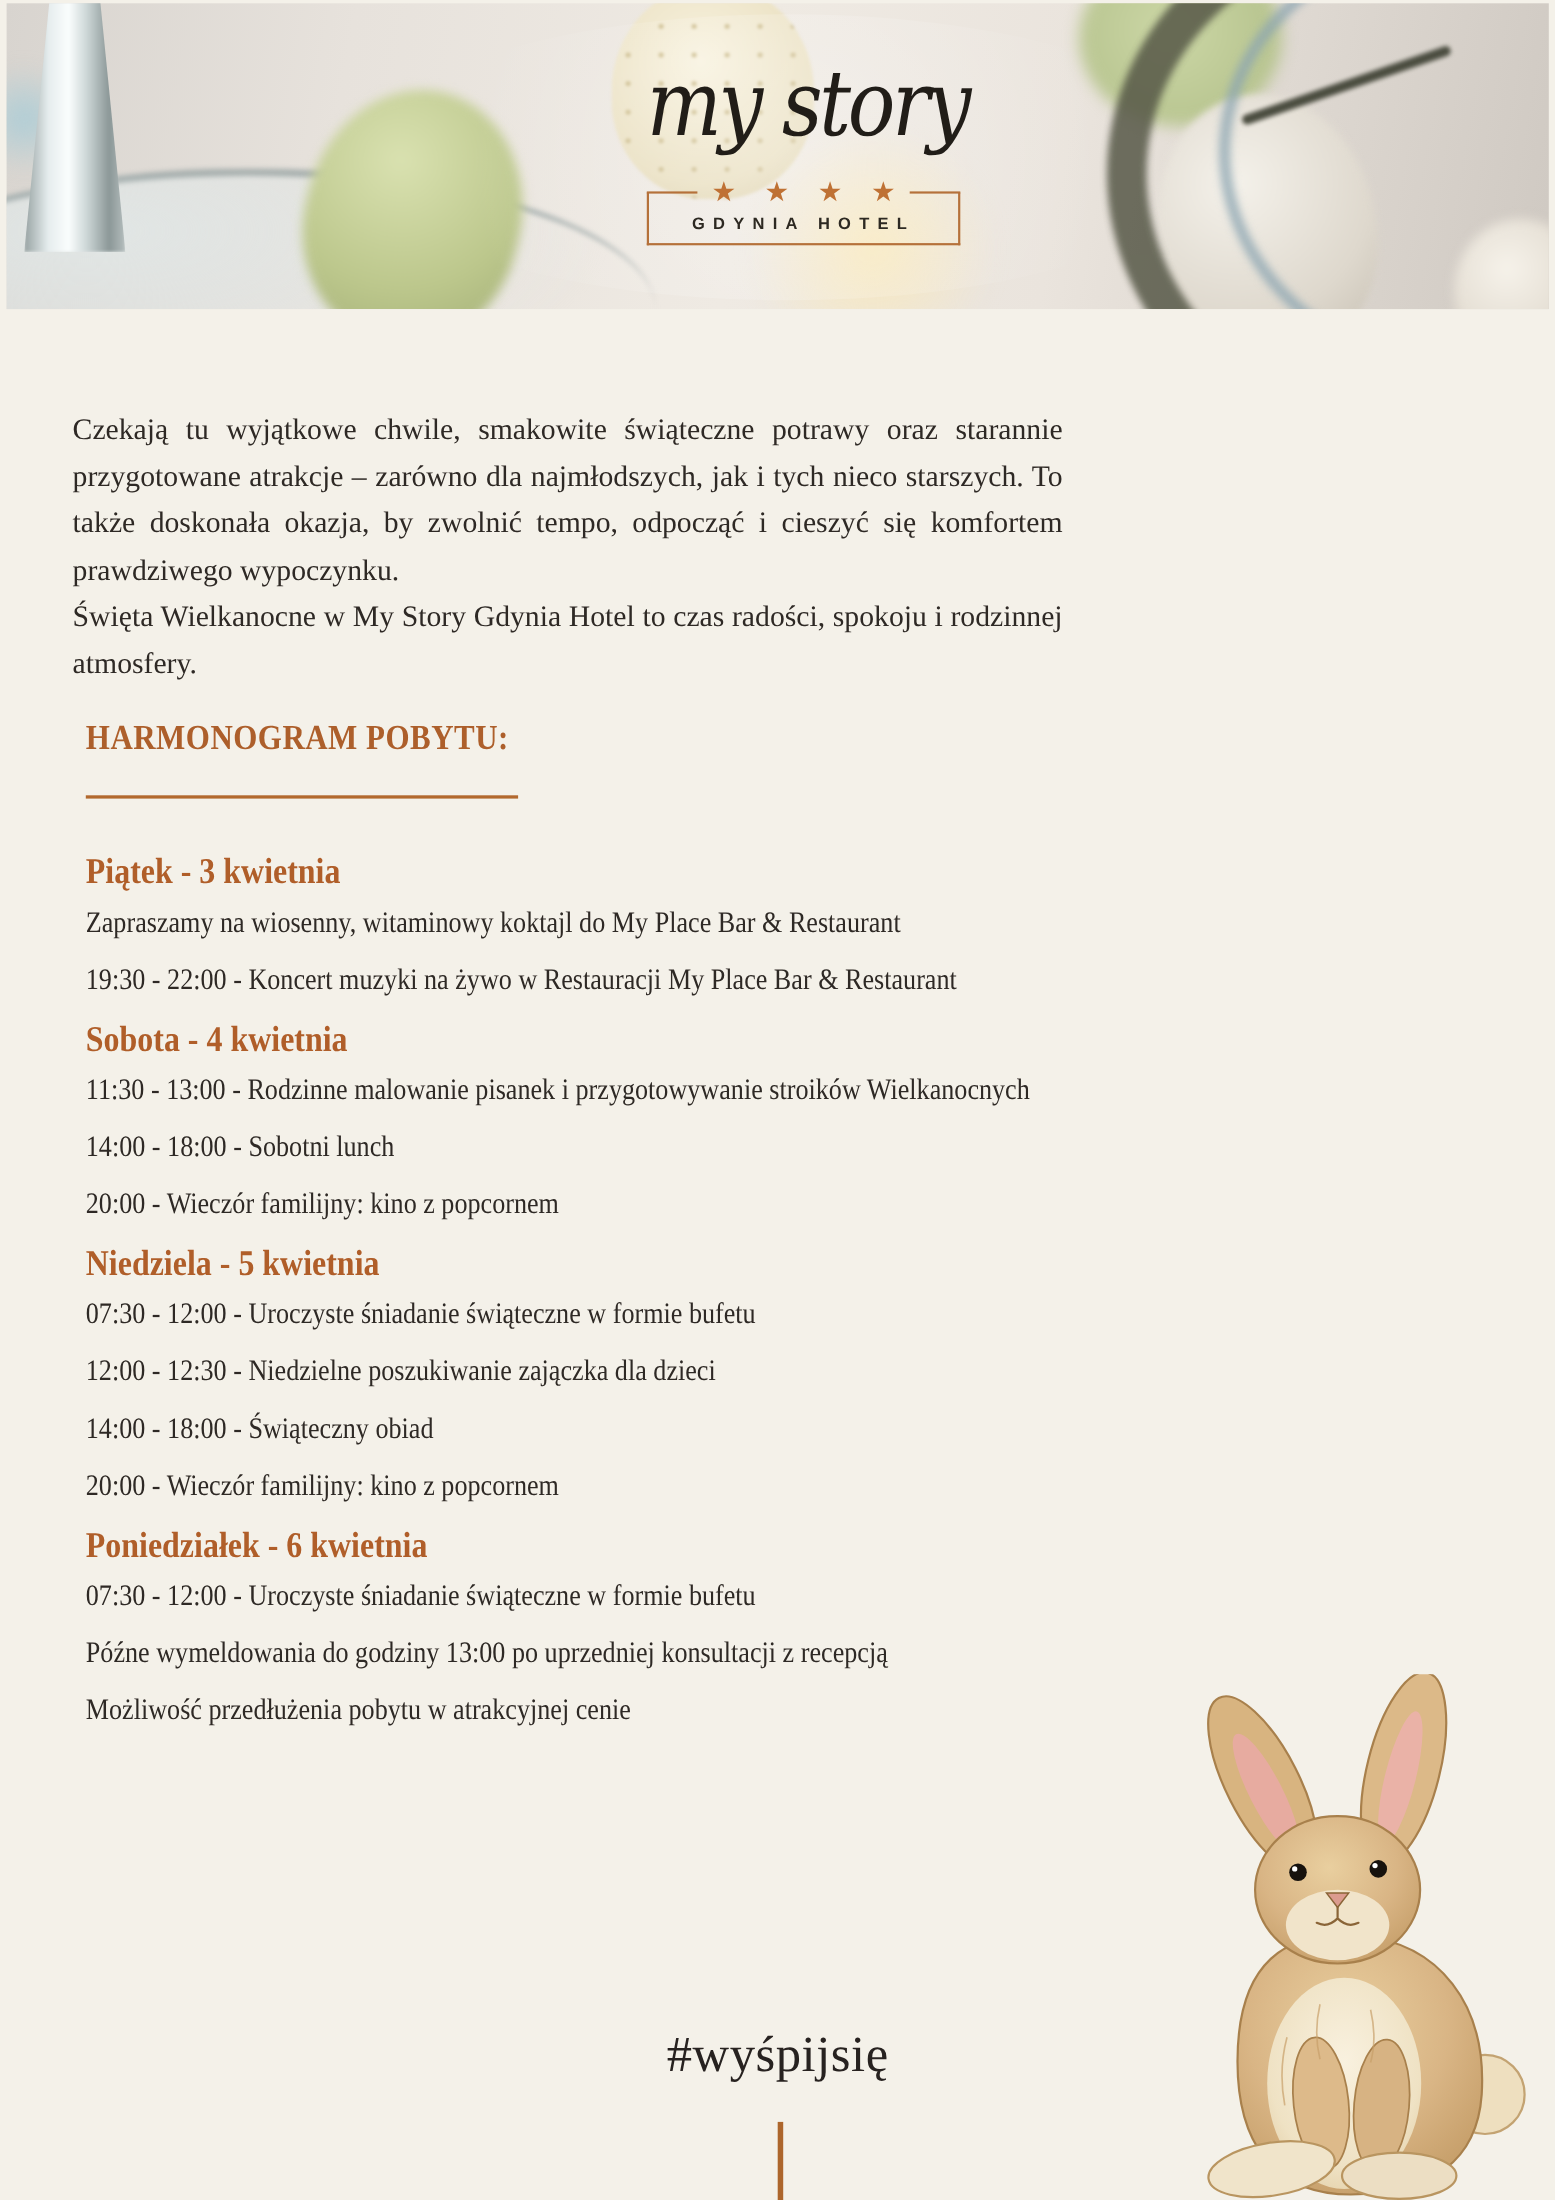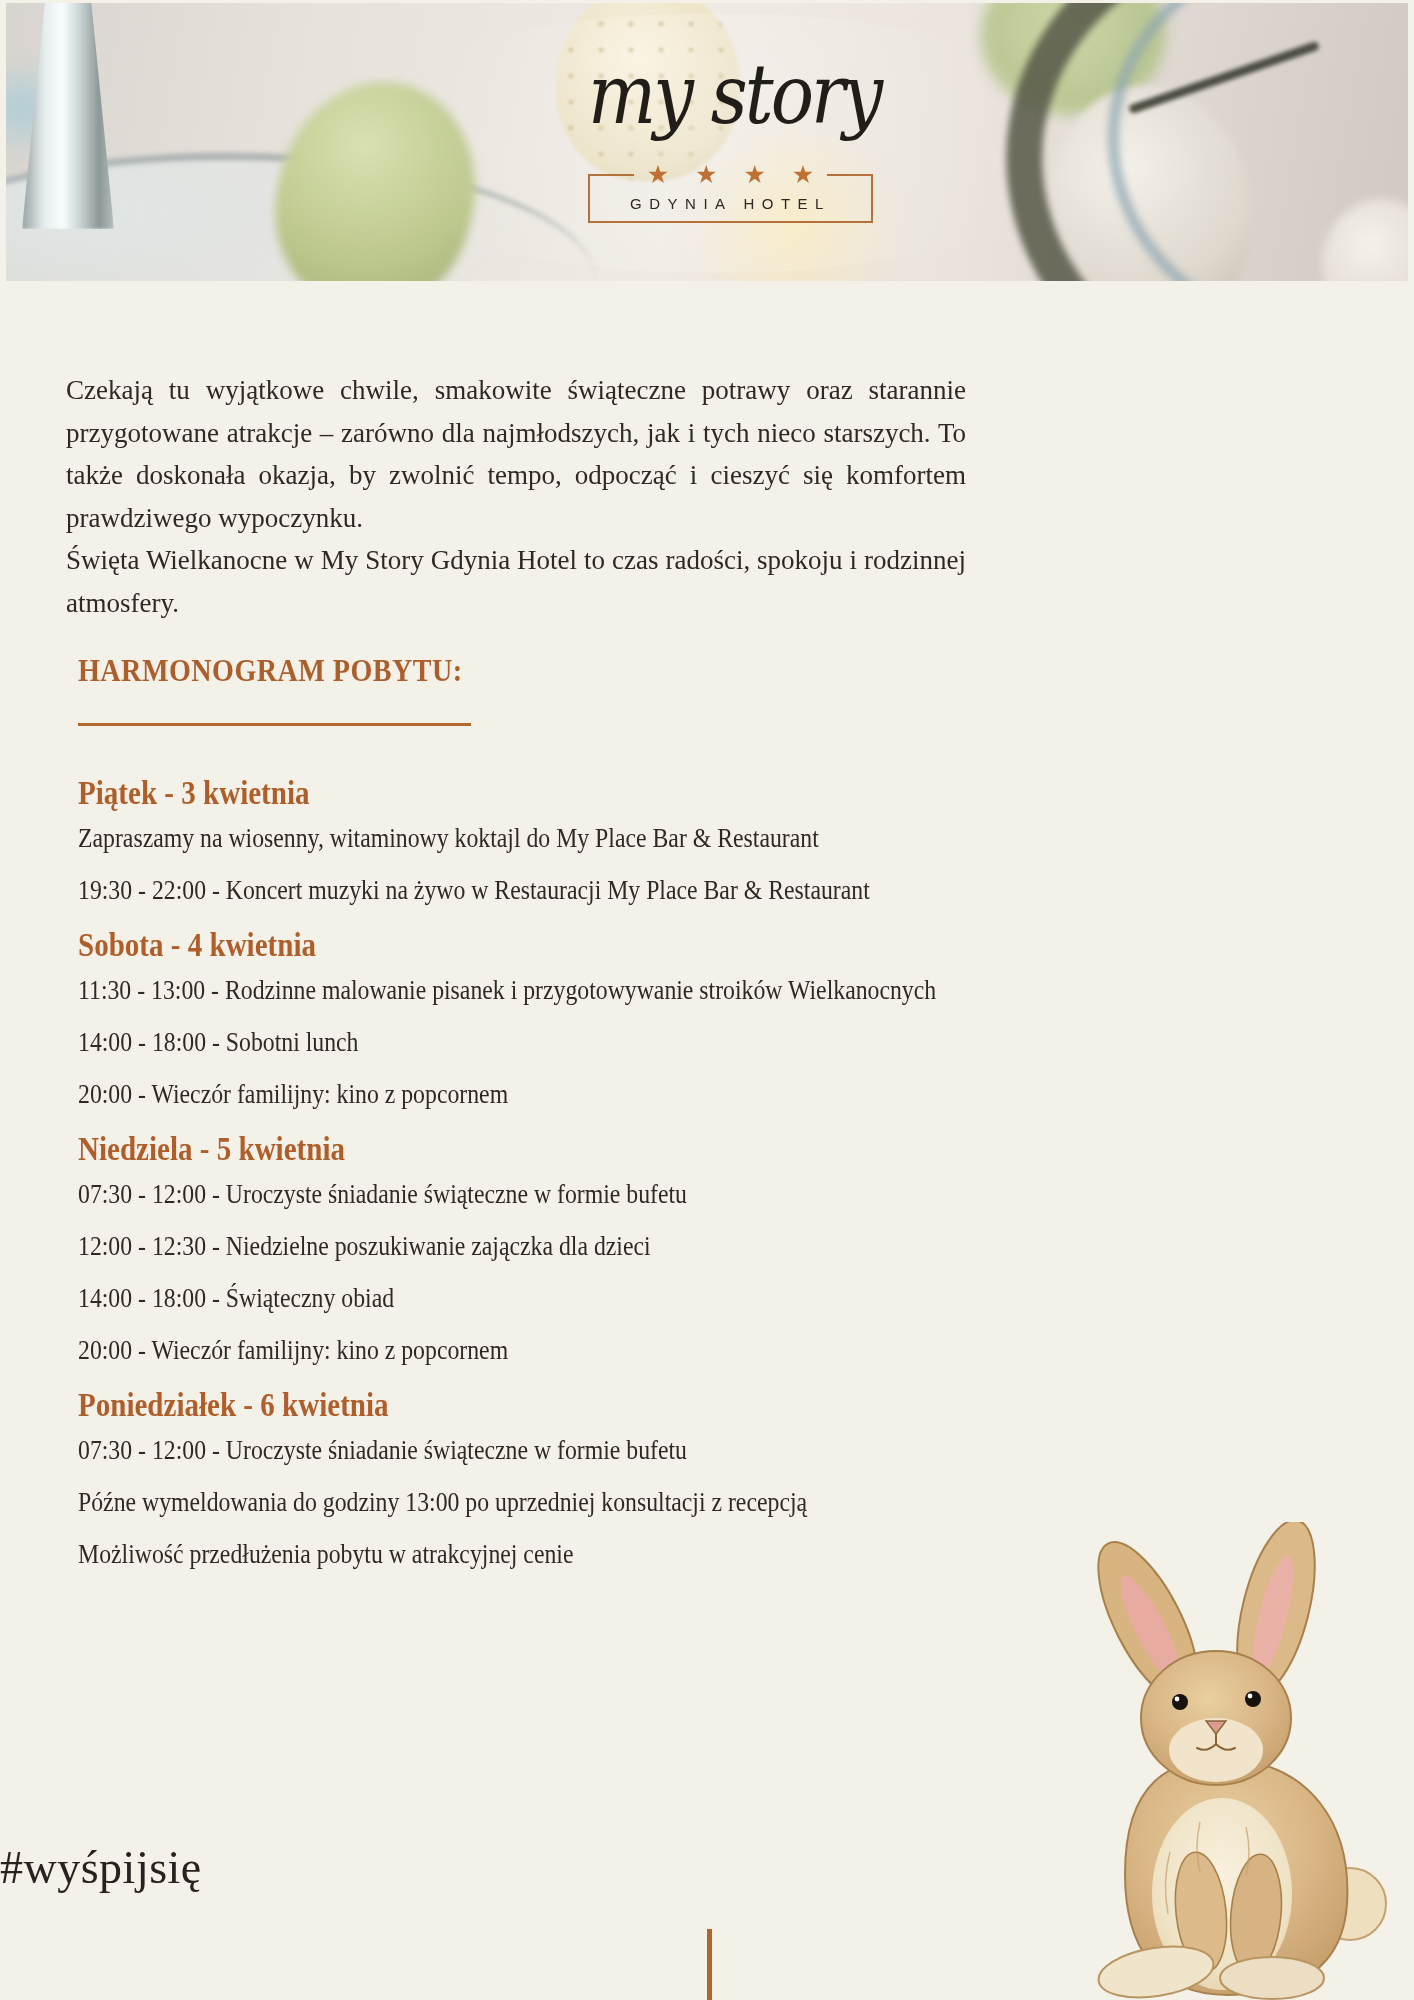--- a/index.html
+++ b/index.html
@@ -60,21 +60,21 @@
     box-sizing:border-box;
   }
   .logo-box-top{position:absolute;top:-14px;left:-2px;right:-2px;height:28px;display:flex;align-items:center;}
   .logo-box-top .seg{flex:1;height:2px;background:#b5713a;}
   .logo-stars{
     font-family:"DejaVu Sans",sans-serif;font-size:25px;line-height:28px;color:#bf7134;
     letter-spacing:9px;padding:0 4px 0 13px;white-space:nowrap;
   }
   .logo-hotel{
     position:absolute;left:0;right:0;bottom:9px;text-align:center;
-    font-family:"Liberation Sans","DejaVu Sans",sans-serif;font-size:15px;font-weight:400;
+    font-family:"Liberation Sans","DejaVu Sans",sans-serif;font-size:15px;font-weight:700;
     letter-spacing:7.5px;color:#2d2922;white-space:nowrap;
   }
   
   .intro{position:absolute;left:66px;top:369px;width:900px;}
   .intro p{margin:0;font-size:27px;line-height:42.5px;text-align:justify;color:#2e2925;}
   
   .harmonogram{
     position:absolute;left:78px;top:652px;
     font-size:32px;font-weight:bold;color:#ad5f2b;white-space:nowrap;
     transform:scaleX(.88);transform-origin:left top;letter-spacing:.5px;
@@ -86,21 +86,21 @@
     margin:23px 0 12px 0;white-space:nowrap;
     transform:scaleX(.88);transform-origin:left top;
   }
   .schedule section:first-child .sec-title{margin-top:0;}
   .event{
     font-size:27px;line-height:30px;margin:0 0 22px 0;color:#2e2925;white-space:nowrap;
     transform:scaleX(.88);transform-origin:left top;
   }
   
   .hashtag{
-    position:absolute;left:0;top:1841px;width:1414px;
+    position:absolute;left:0;top:1841px;width:1414px;text-align:center;
     font-size:46px;color:#272220;letter-spacing:.5px;
   }
   .vline{position:absolute;left:707px;top:1929px;width:5px;height:71px;background:#ad662c;}
   .bunny{position:absolute;right:2px;bottom:0;width:362px;height:478px;}
 </style>
 </head>
 <body>
 
 <div class="photo">
   <div class="ph-teal"></div>

